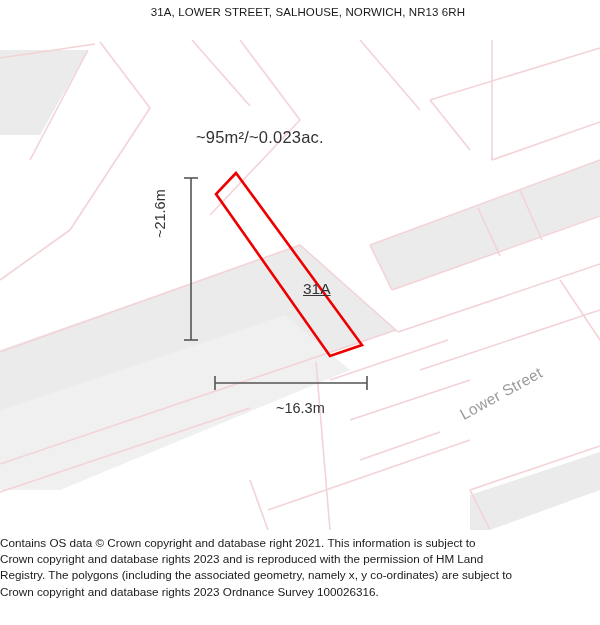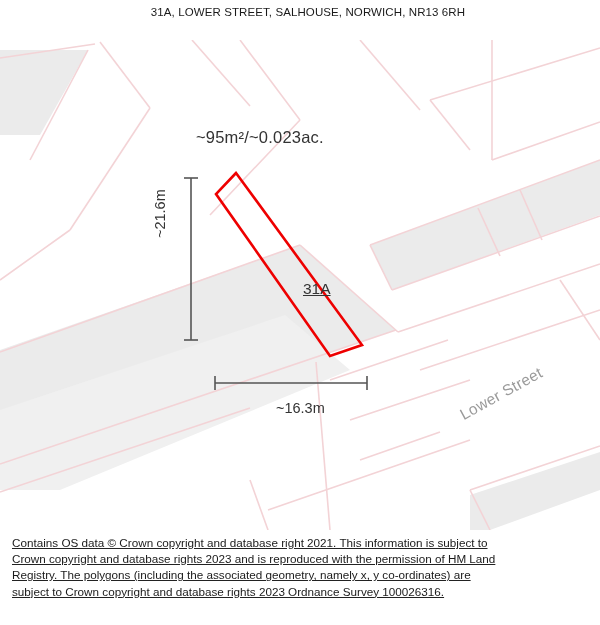--- a/index.html
+++ b/index.html
@@ -101,23 +101,22 @@
     transform-origin: left top;
     white-space: nowrap;
     letter-spacing: 0.3px;
   }
   
   .footer {
     position: absolute;
     left: 0;
     top: 535px;
     width: 512px;
-    padding: 0 12px;
+    padding: 0 0;
     box-sizing: border-box;
-    text-decoration: underline;
   }
   .footer p {
     margin: 0;
     font-size: 11.7px;
     line-height: 16.2px;
     color: #1a1a1a;
   }
 </style>
 </head>
 <body>

